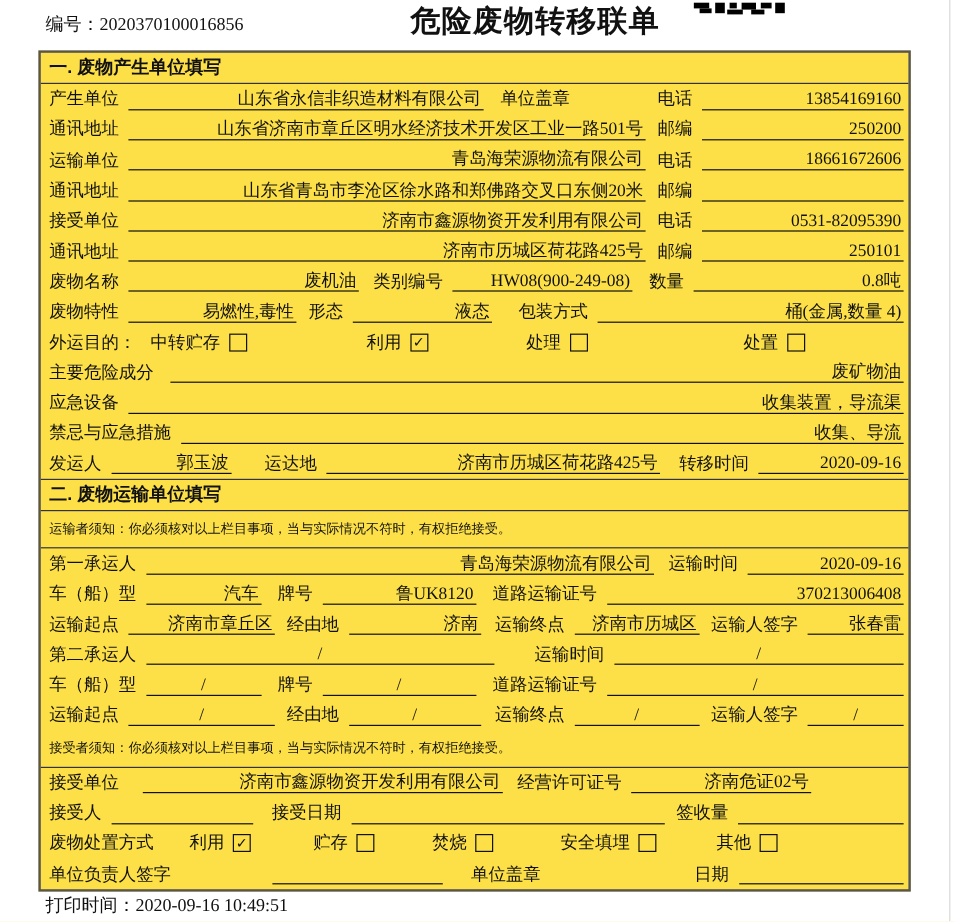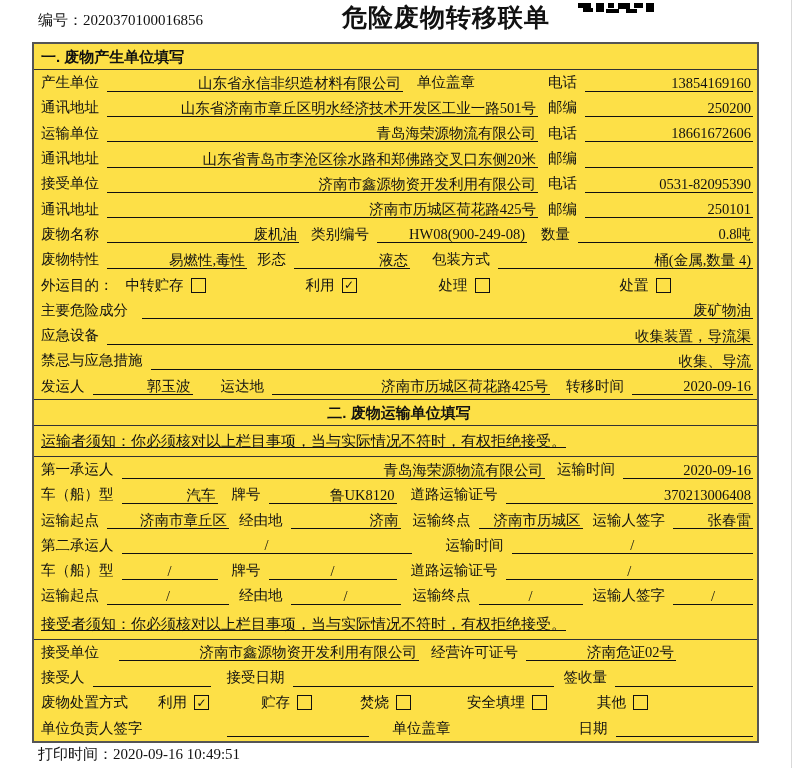--- a/index.html
+++ b/index.html
@@ -8,23 +8,23 @@
   .edge-line{position:absolute;right:4px;top:0;bottom:0;width:1px;background:#d9d9d9;}
   .serial{position:absolute;left:38px;top:11px;font-size:15px;white-space:nowrap;}
   .doc-title{position:absolute;left:96px;right:0;top:1px;text-align:center;font-size:25px;
              font-weight:bold;font-family:"Liberation Sans","DejaVu Sans",sans-serif;letter-spacing:1px;}
   .qr{position:absolute;left:578px;top:0;}
   .form{position:absolute;left:32px;top:42px;width:723px;height:697px;border:2px solid #555;
         display:flex;flex-direction:column;font-size:14.5px;background:#fde047;}
   .sec-h{height:25px;line-height:25px;font-weight:bold;padding-left:7px;
          border-bottom:1.5px solid #333;font-size:15px;flex:none;
          font-family:"Liberation Sans","DejaVu Sans",sans-serif;}
-  .sec-h.mid{border-top:1.5px solid #333;text-align:center;}
+  .sec-h.mid{border-top:1.5px solid #333;}
   .notice{height:30px;line-height:30px;padding-left:7px;border-bottom:1.5px solid #333;
-          font-size:15px;flex:none;white-space:nowrap;text-decoration:underline;}
+          font-size:11px;flex:none;white-space:nowrap;}
   .row{flex:1;display:flex;align-items:center;padding:0 4px 0 7px;min-height:0;white-space:nowrap;}
   .lbl{white-space:nowrap;margin-right:8px;flex:none;}
   .u{border-bottom:1px solid #111;height:18px;line-height:18px;padding:0 2px 1px 10px;
      white-space:nowrap;overflow:visible;flex:none;box-sizing:border-box;text-align:right;}
   .u.fx{flex:1;}
   .u.c{text-align:center;padding-left:2px;}
   .sp{flex:1;}
   .opt{display:flex;align-items:center;white-space:nowrap;flex:none;}
   .cb{width:13px;height:13px;border:1.5px solid #111;display:inline-flex;align-items:center;
       justify-content:center;font-size:12px;line-height:1;margin-left:7px;flex:none;

